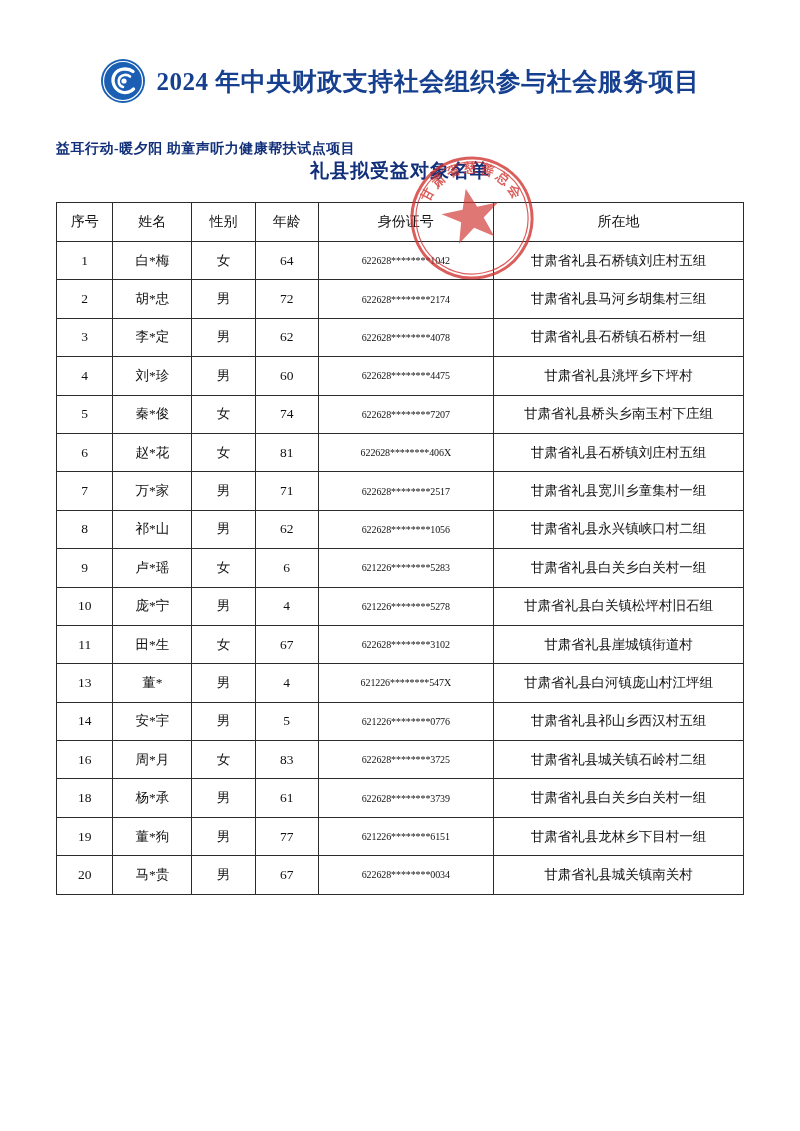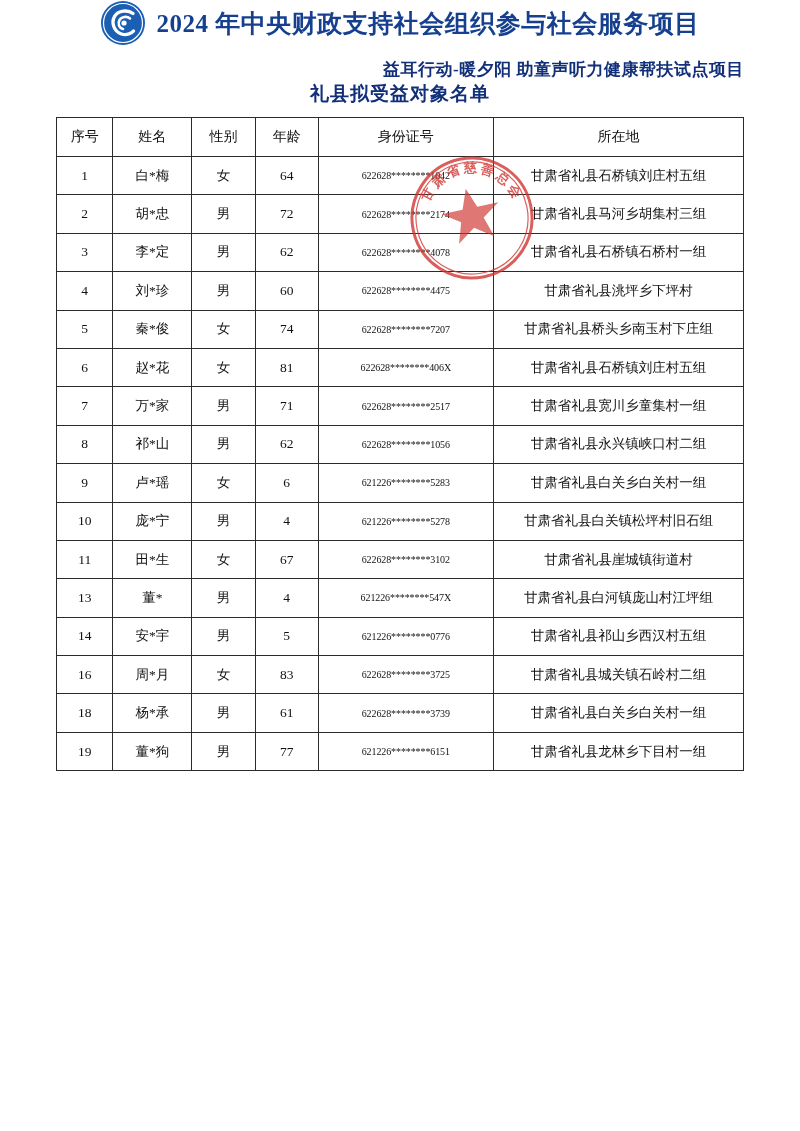--- a/index.html
+++ b/index.html
@@ -22,45 +22,46 @@
     box-sizing: border-box;
     padding: 0 56px;
   }
 
   
   .header-row {
     display: flex;
     align-items: center;
     justify-content: center;
     gap: 10px;
+    padding-top: 58px;
   }
   .logo {
     width: 46px;
     height: 46px;
     flex: 0 0 46px;
     position: relative;
   }
   .logo svg { display: block; }
 
   .main-title {
     font-family: "Liberation Serif", serif;
     font-weight: bold;
     font-size: 25px;
     letter-spacing: 0.5px;
     color: #16408f;
     white-space: nowrap;
     line-height: 1;
   }
 
   .sub-title {
-    text-align: right;
-    font-size: 17px;
+    text-align: left;
+    font-size: 14px;
     font-weight: bold;
     color: #12307a;
-    margin-top: 12px;
+    margin-top: 36px;
     letter-spacing: 0.5px;
   }
 
   .list-title {
     text-align: center;
     font-size: 19px;
     font-weight: bold;
     color: #12307a;
     letter-spacing: 1px;
   }
@@ -73,21 +74,21 @@
     width: 136px;
     height: 136px;
     pointer-events: none;
     z-index: 5;
     opacity: 0.78;
     transform: rotate(-12deg);
   }
 
   
   .table-wrap {
-    margin-top: 10px;
+    margin-top: 18px;
   }
   table.roster {
     border-collapse: collapse;
     width: 100%;
     table-layout: fixed;
     font-size: 13.5px;
   }
   table.roster th,
   table.roster td {
     border: 1px solid #2b2b2b;
@@ -300,17 +301,25 @@
             <td class="addrcell">甘肃省礼县白关乡白关村一组</td>
           </tr>
         <tr>
             <td>19</td>
             <td>董*狗</td>
             <td>男</td>
             <td>77</td>
             <td class="idcell">621226********6151</td>
             <td class="addrcell">甘肃省礼县龙林乡下目村一组</td>
           </tr>
+        <tr>
+            <td>20</td>
+            <td>马*贵</td>
+            <td>男</td>
+            <td>67</td>
+            <td class="idcell">622628********0034</td>
+            <td class="addrcell">甘肃省礼县城关镇南关村</td>
+          </tr>
       </tbody>
     </table>
   </div>
 
 </div>
 
 </body></html>

